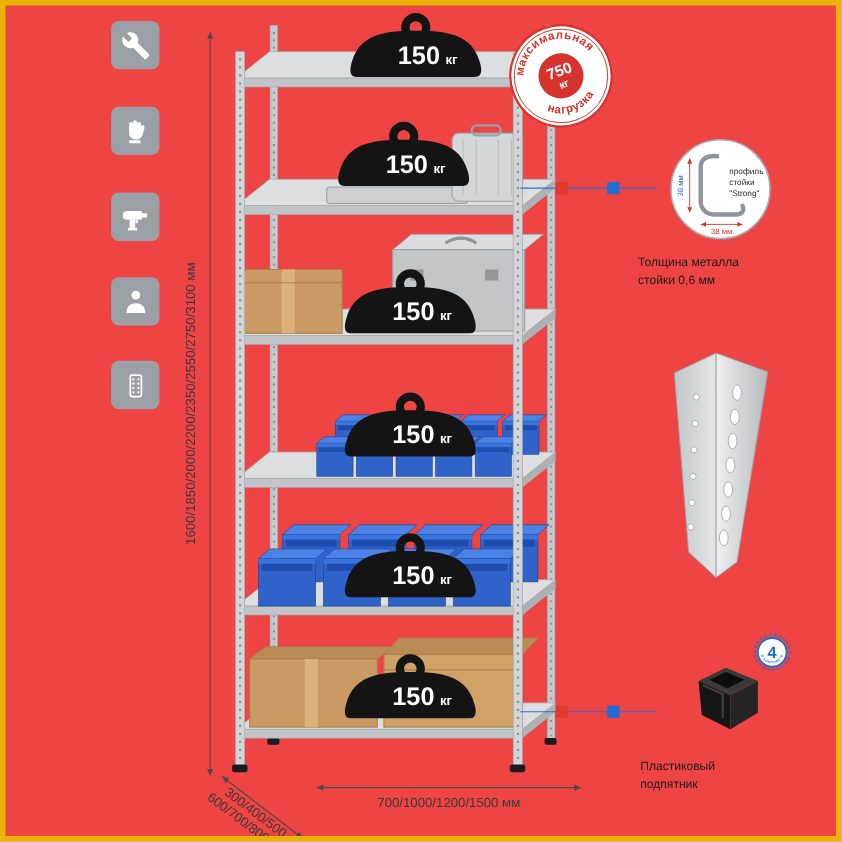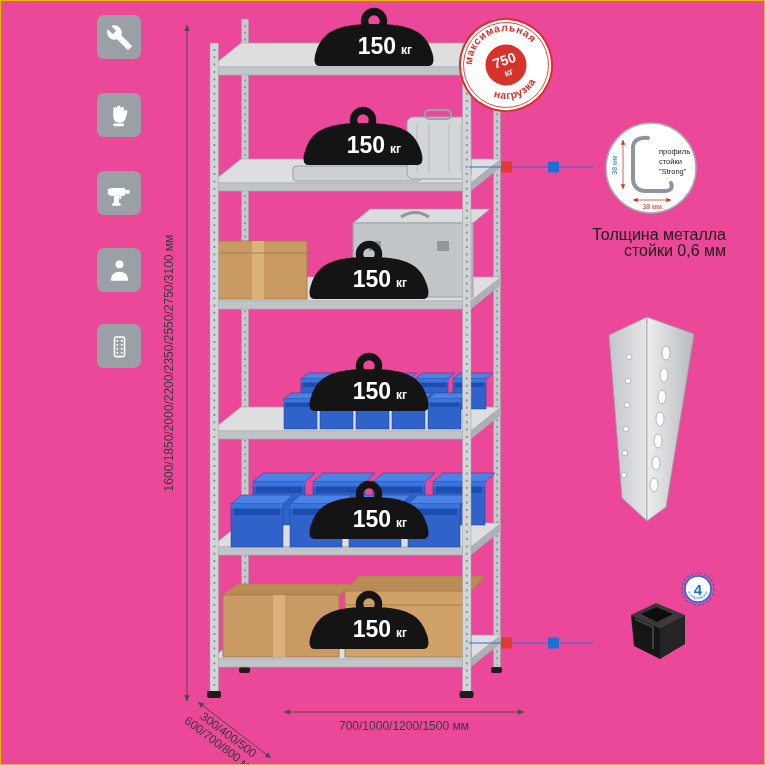--- a/index.html
+++ b/index.html
@@ -1,34 +1,34 @@
 <!DOCTYPE html>
 <html><head>
 <meta charset="utf-8">
 <style>
   html,body{margin:0;padding:0;background:#fff;}
-  .canvas{position:relative;width:765px;height:765px;background:#ec4899;overflow:hidden;
-          font-family:"Liberation Sans",sans-serif;border:1px solid #eab308;box-sizing:border-box;}
+  .canvas{position:relative;width:765px;height:765px;background:#ef4444;overflow:hidden;
+          font-family:"Liberation Sans",sans-serif;border:5px solid #eab308;box-sizing:border-box;}
   .tile{position:absolute;left:96px;width:44px;height:44px;background:#9aa0a6;border-radius:7px;
         display:flex;align-items:center;justify-content:center;}
   .tile svg{width:27px;height:27px;}
   .scene{position:absolute;left:0;top:0;}
   svg text{font-family:"Liberation Sans",sans-serif;}
   .kb-num{font-weight:bold;font-size:23px;fill:#ffffff;}
   .kb-unit{font-weight:bold;font-size:12px;fill:#ffffff;}
   .stamp-arc{font-weight:bold;font-size:10.5px;fill:#d5332b;letter-spacing:0.6px;}
   .stamp-num{font-weight:bold;font-size:14px;fill:#ffffff;}
   .stamp-unit{font-weight:bold;font-size:9.5px;fill:#ffffff;}
   .dim-label{font-size:12px;fill:#3a3a3a;}
   .dim-small-red{font-size:7px;fill:#d5332b;}
   .dim-small-blue{font-size:7px;fill:#2a6fd0;}
   .profile-label{font-size:7.5px;fill:#222222;}
   .kit-num{font-weight:bold;font-size:15px;fill:#1d6fd4;}
   .kit-arc{font-size:4.2px;fill:#1d6fd4;letter-spacing:0.3px;}
-  .cap{position:absolute;text-align:right;font-size:16px;color:#1b1b1b;line-height:16px;width:150px;}
+  .cap{position:absolute;text-align:left;font-size:11px;color:#1b1b1b;line-height:16px;width:150px;}
 </style>
 </head>
 <body>
 
 <div class="canvas">
 
   <div class="tile" style="top:14px">
     <svg viewBox="0 0 24 24">
       <path fill="#fff" d="M22.7 19l-9.1-9.1c.9-2.3.4-5-1.5-6.9-2-2-5-2.4-7.4-1.3L9 6 6 9 1.6 4.7C.4 7.1.9 10.1 2.9 12.1c1.9 1.9 4.6 2.4 6.9 1.5l9.1 9.1c.4.4 1 .4 1.4 0l2.3-2.3c.5-.4.5-1.1.1-1.4z"></path>
     </svg>
@@ -335,15 +335,17 @@
       <path id="kitArc" d="M -10,3 A 10.5,10.5 0 0 0 10,3" fill="none"></path>
       <text class="kit-arc"><textPath href="#kitArc" startOffset="50%" text-anchor="middle">в комплекте</textPath></text>
     </g>
   </svg>
 
   <div class="cap" style="left:575px;top:226px">
     <div>Толщина металла</div>
     <div>стойки 0,6 мм</div>
   </div>
   <div class="cap" style="left:577px;top:684px">
+    <div>Пластиковый</div>
+    <div>подпятник</div>
   </div>
 
 </div>
 
 </body></html>

